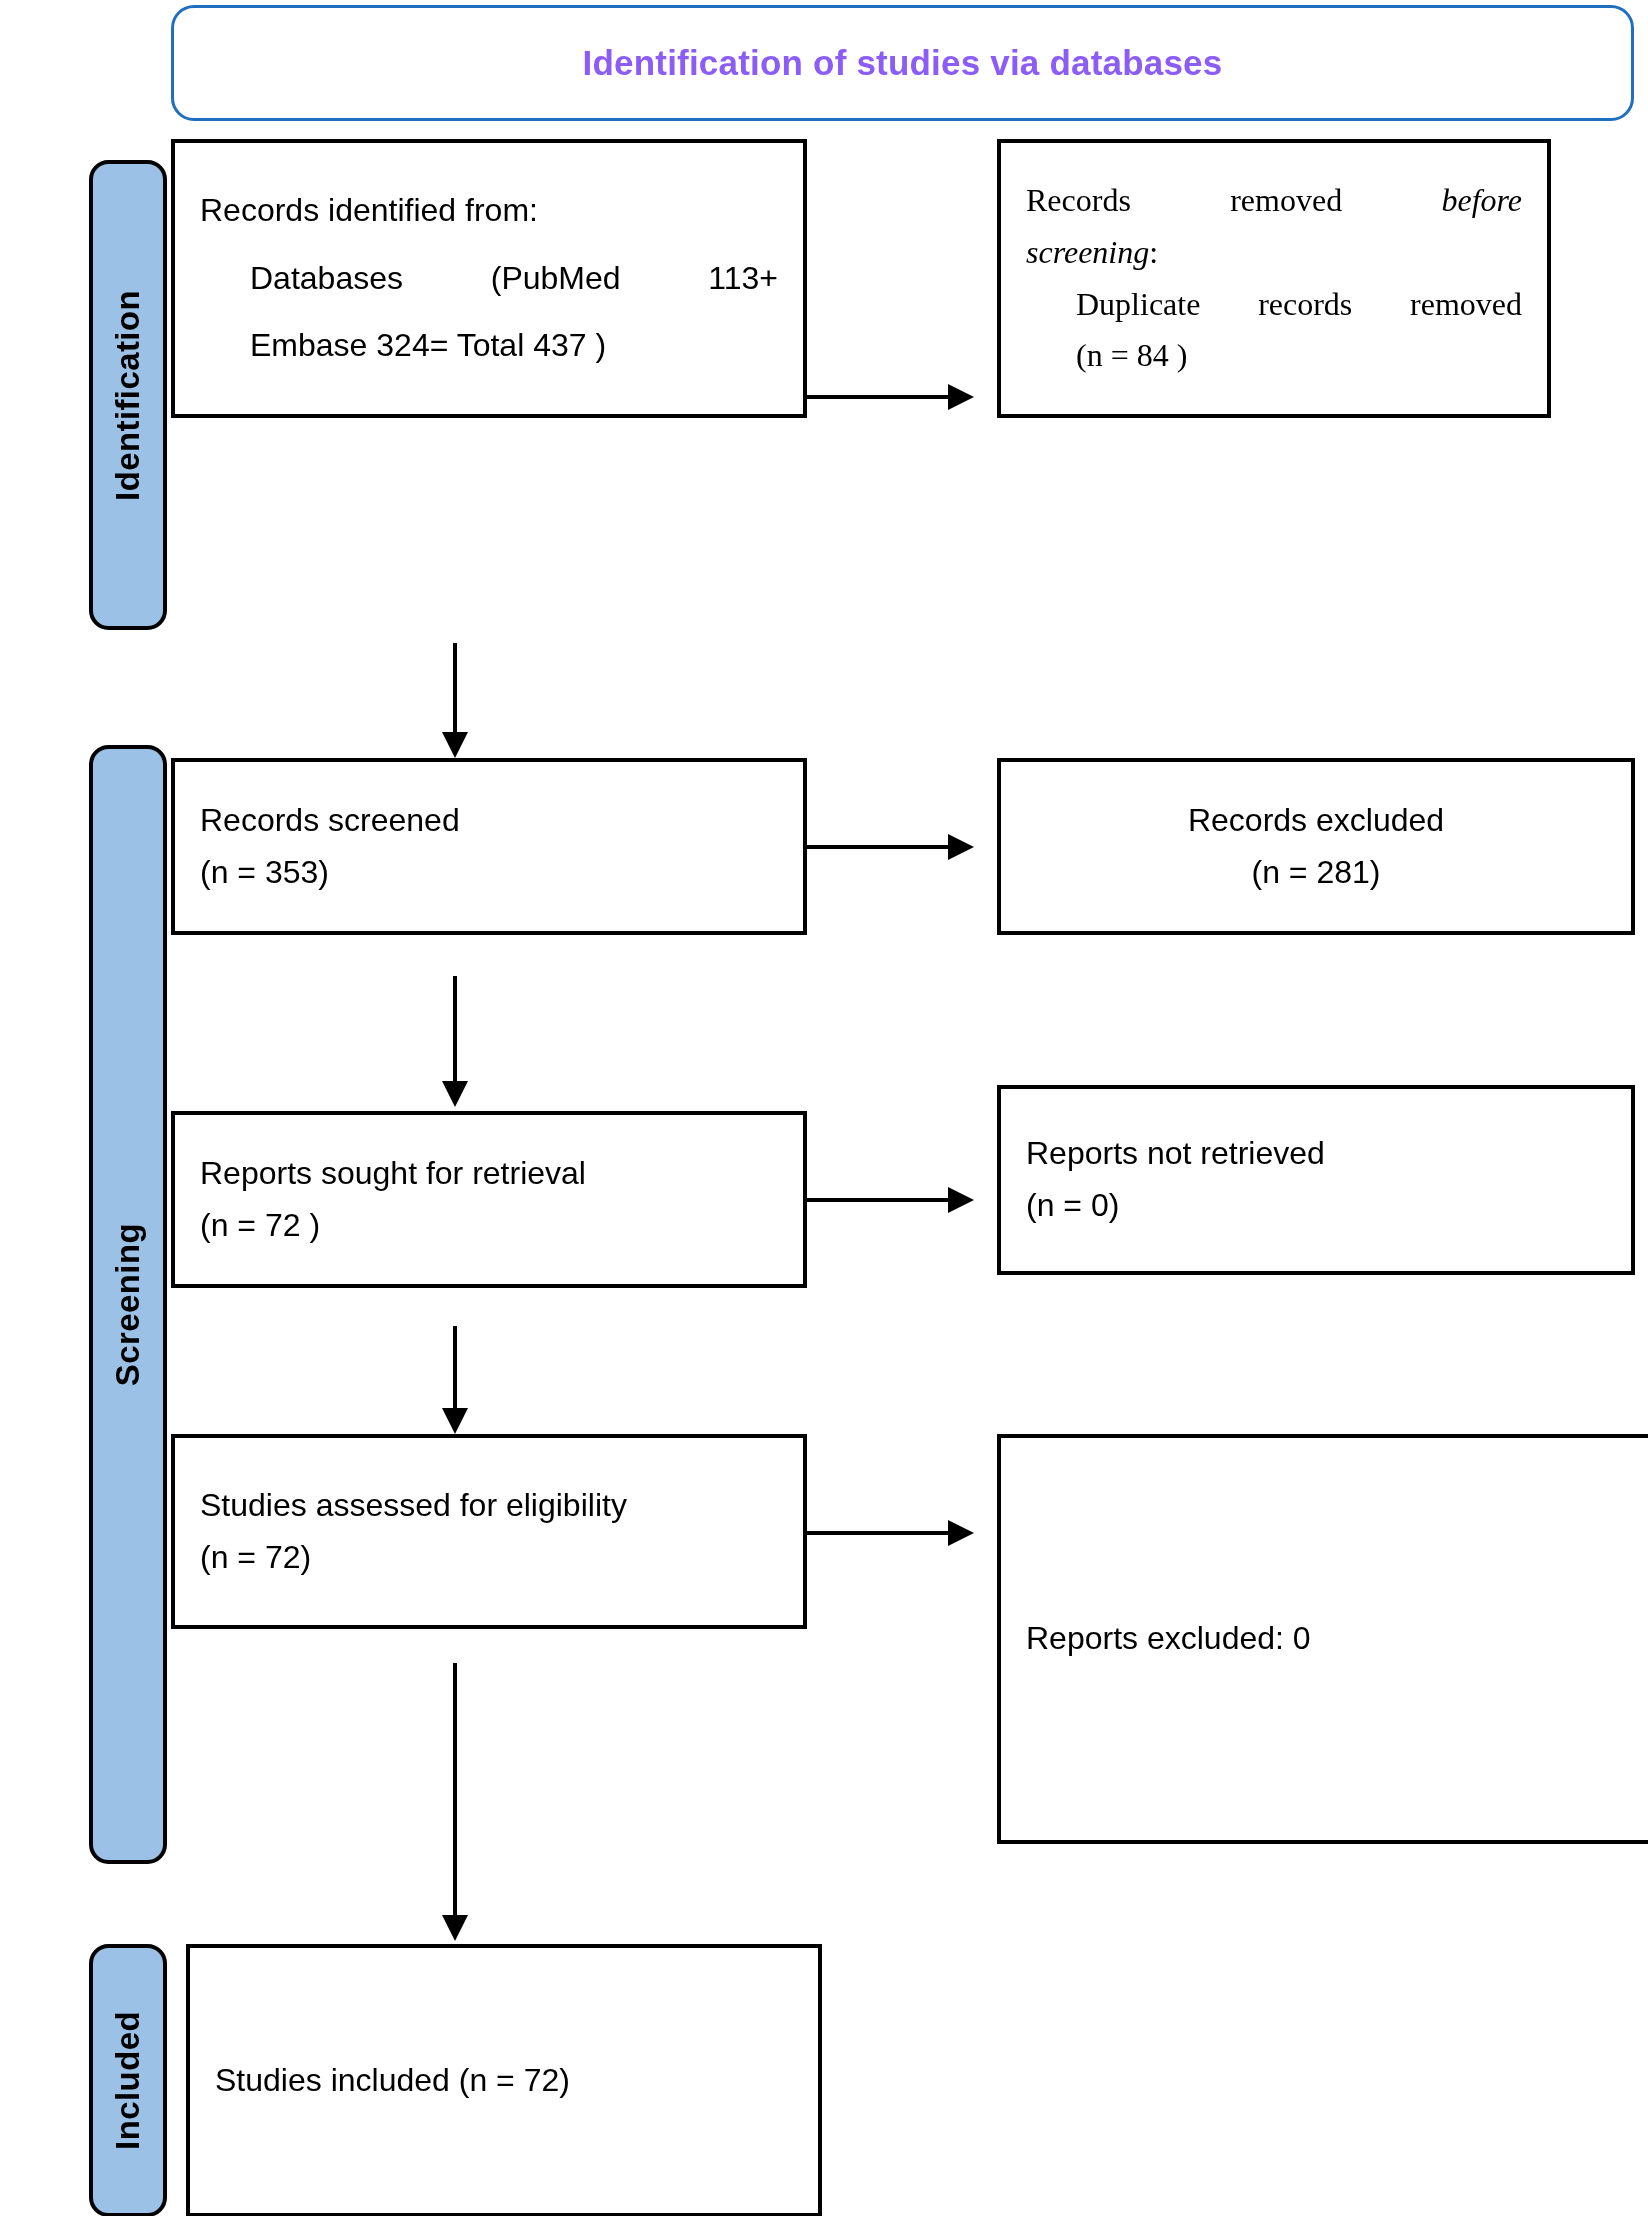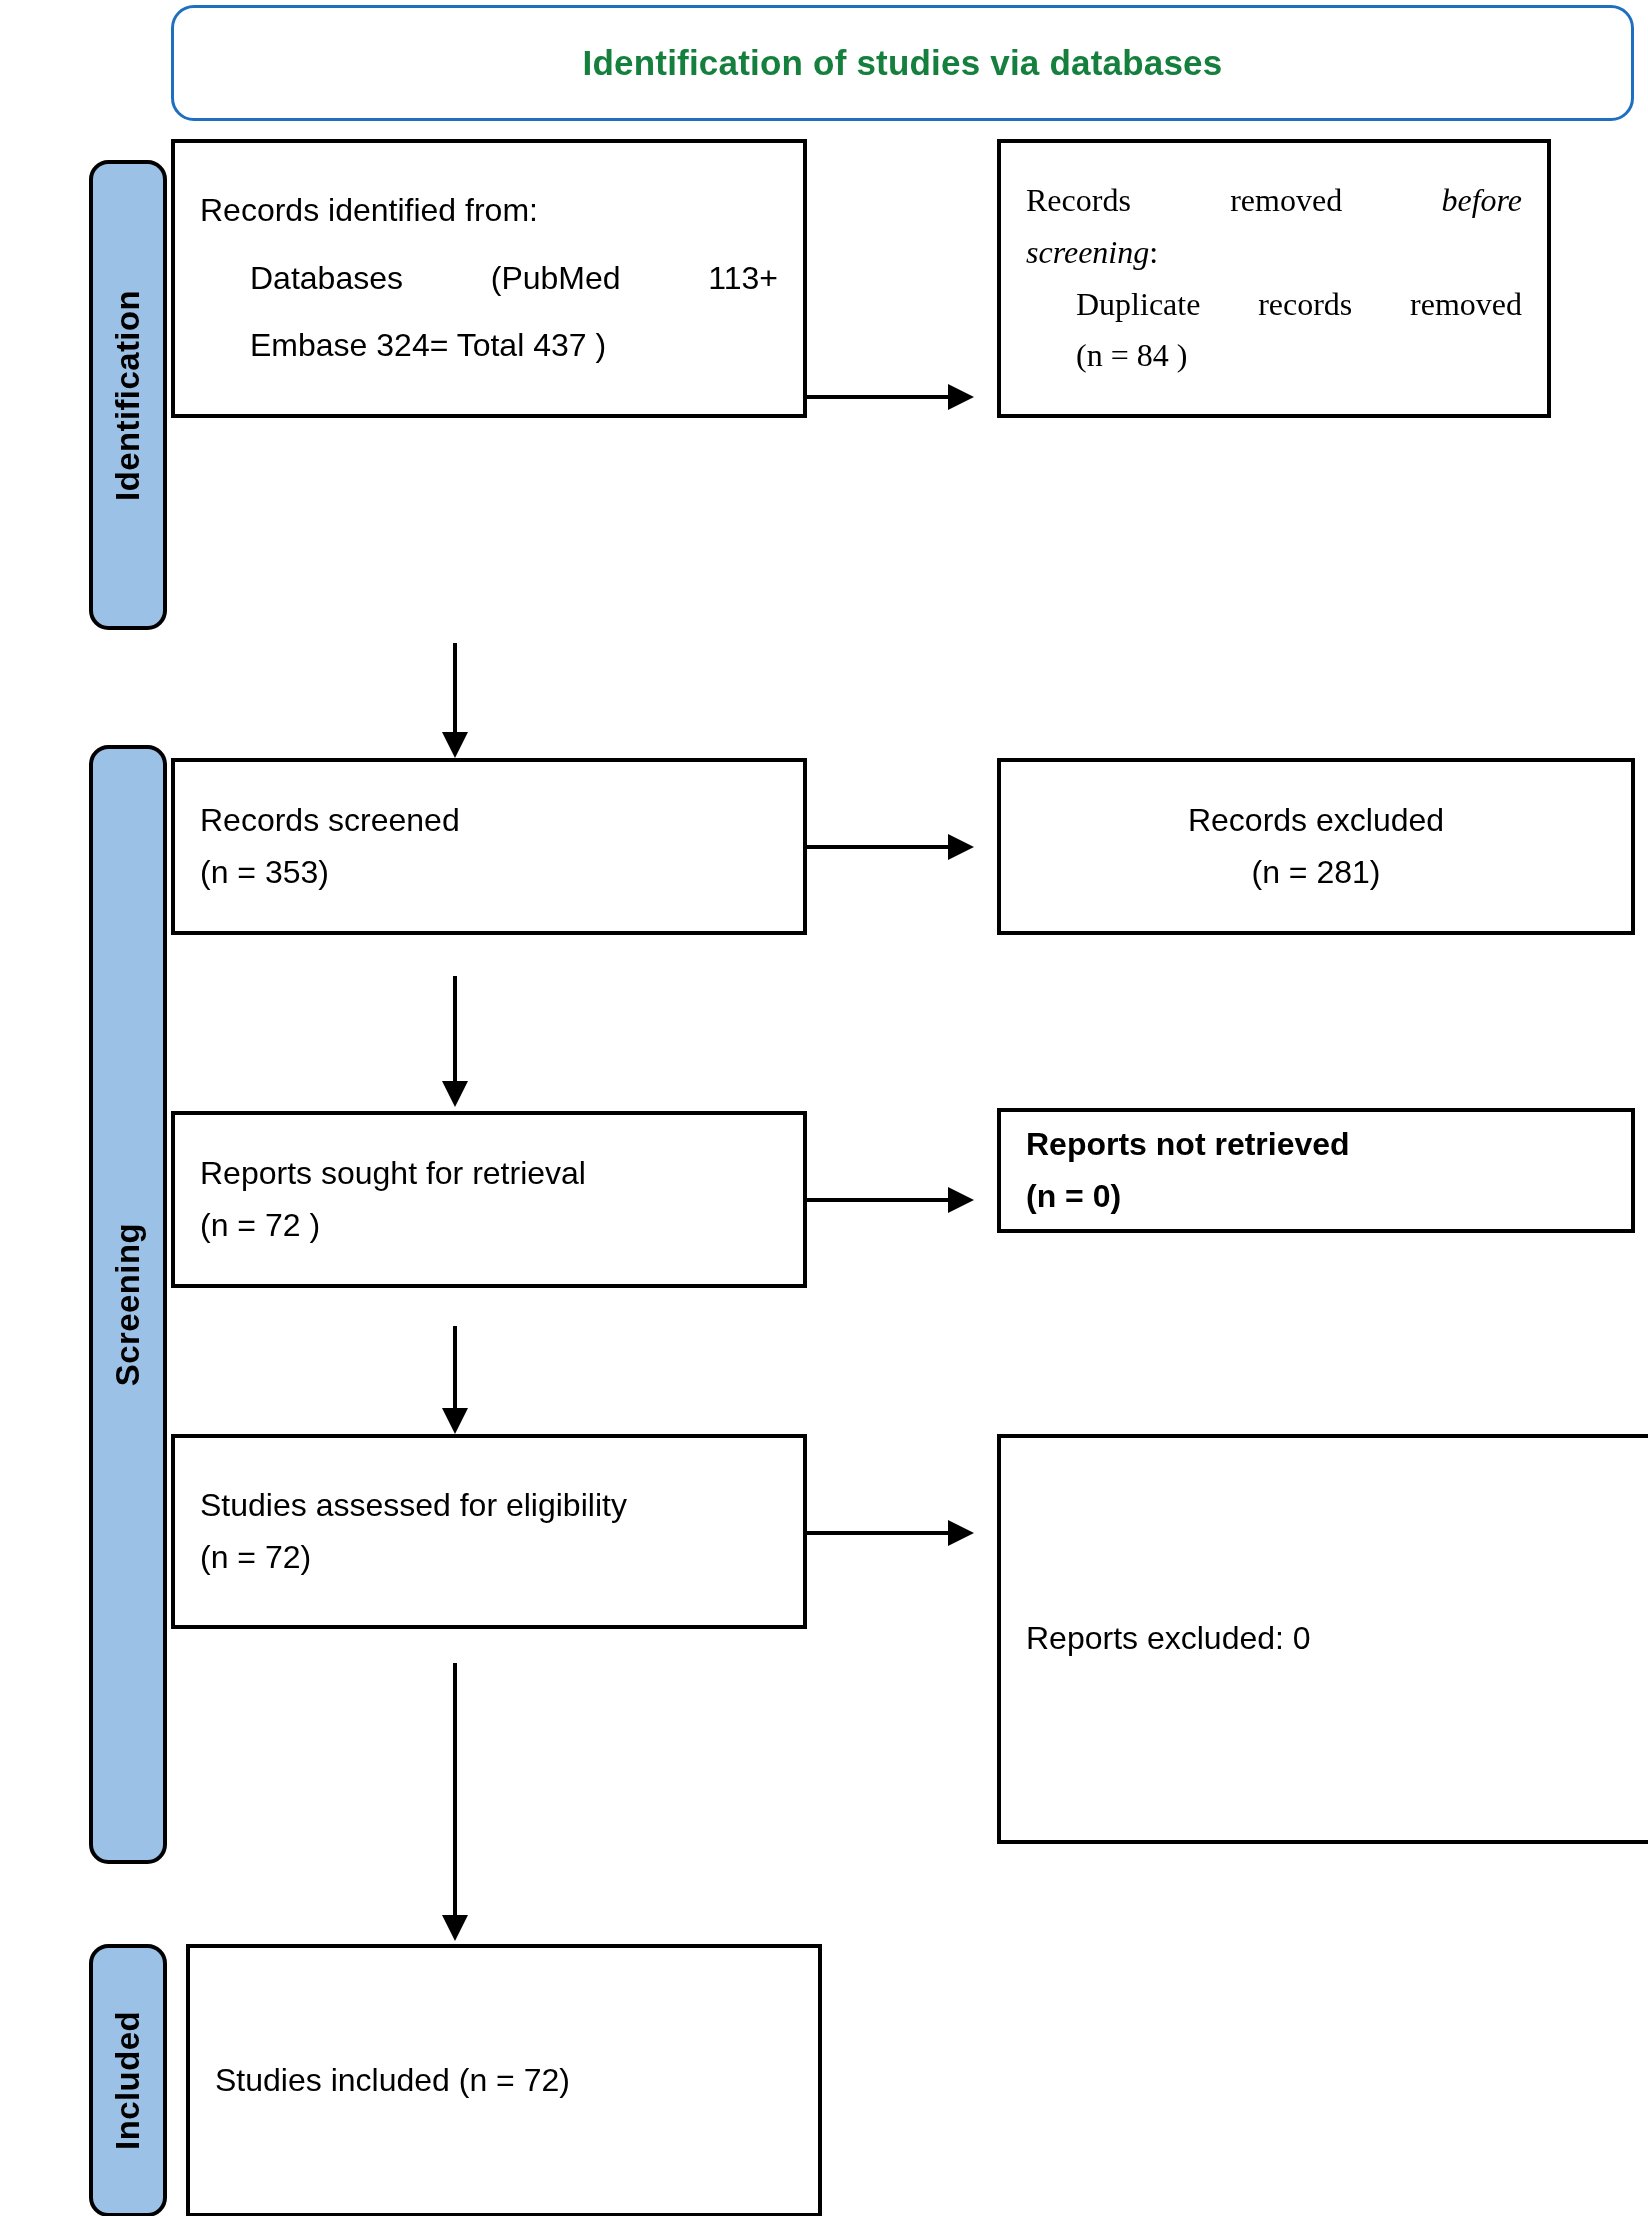--- a/index.html
+++ b/index.html
@@ -29,21 +29,21 @@
     border-radius: 23px;
     box-sizing: border-box;
     background: #ffffff;
     display: flex;
     align-items: center;
     justify-content: center;
   }
   .header-banner-title {
     font-size: 35px;
     font-weight: bold;
-    color: #15803d;
+    color: #8b5cf6;
     letter-spacing: 0.2px;
   }
 
   
   .stage-bar {
     position: absolute;
     background: #9BC2E6;
     border: 4.4px solid #000000;
     border-radius: 19.5px;
     box-sizing: border-box;
@@ -88,21 +88,21 @@
   .flow-box p.indent {
     text-indent: 50px;
   }
   .flow-box em { font-style: italic; }
 
   #box-identified       { left: 171px; top: 139px; width: 636px; height: 279px; gap: 16px; }
   #box-removed          { left: 997px; top: 139px; width: 554px; height: 279px; font-family: Liberation Serif, serif; }
   #box-screened         { left: 171px; top: 758px; width: 636px; height: 177px; }
   #box-excluded         { left: 997px; top: 758px; width: 638px; height: 177px; text-align: center; }
   #box-sought           { left: 171px; top: 1111px; width: 636px; height: 177px; }
-  #box-notretrieved     { left: 997px; top: 1108px; width: 638px; height: 125px; font-weight: bold; }
+  #box-notretrieved     { left: 997px; top: 1085px; width: 638px; height: 190px; }
   #box-assessed         { left: 171px; top: 1434px; width: 636px; height: 195px; }
   #box-reportsexcluded  { left: 997px; top: 1434px; width: 716px; height: 410px; }
   #box-studiesincluded  { left: 186px; top: 1944px; width: 636px; height: 273px; }
 
   
   .h-arrow {
     position: absolute;
     height: 3.5px;
     background: #000000;
   }

